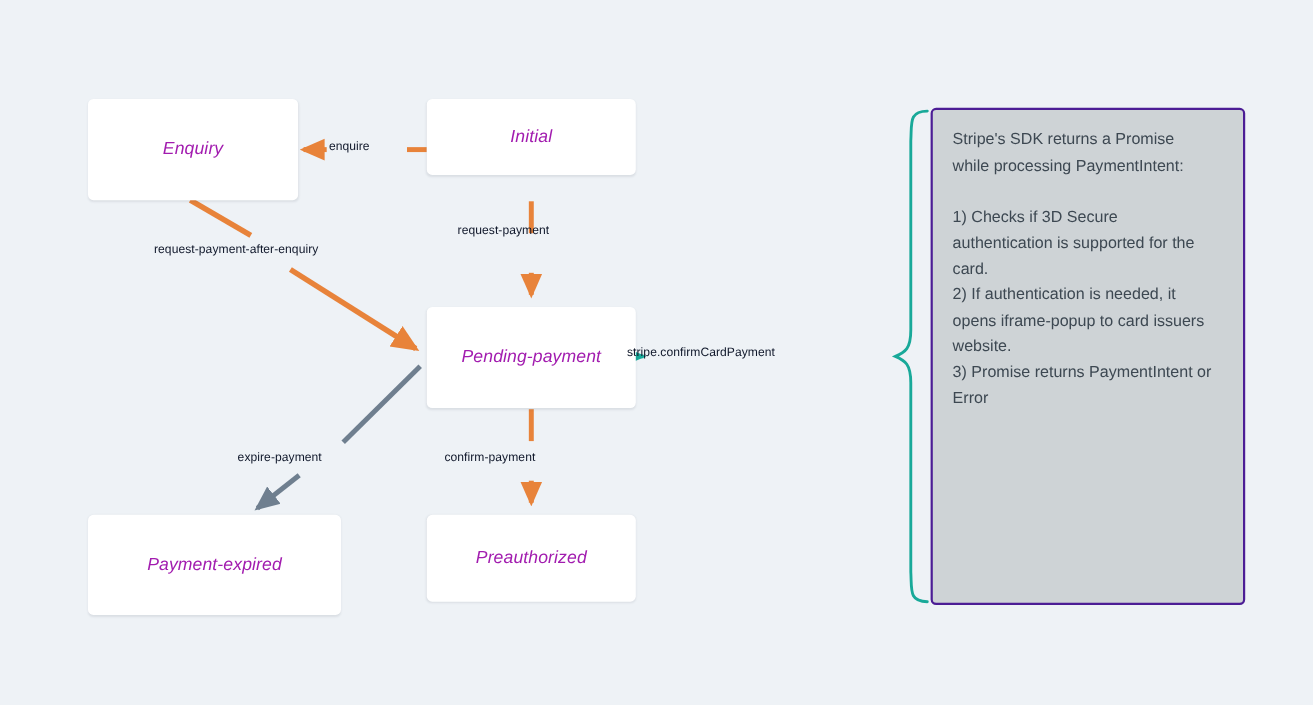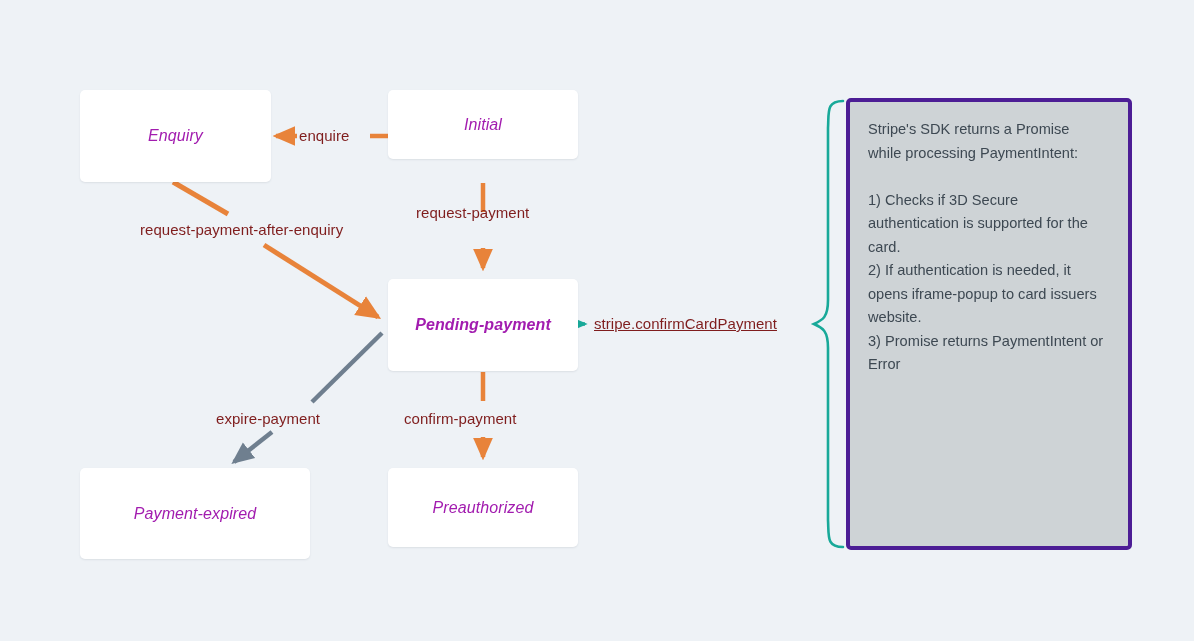--- a/index.html
+++ b/index.html
@@ -37,30 +37,30 @@
   }
   .state-label {
     font-style: italic;
     font-size: 16px;
     color: #a21caf;
     letter-spacing: 0.1px;
     white-space: nowrap;
   }
   .edge-label {
     position: absolute;
-    font-size: 15px;
-    color: #7f1d1d;
+    font-size: 11px;
+    color: #0f172a;
     white-space: nowrap;
     letter-spacing: 0.05px;
     text-align: center;
   }
   .note-box {
     position: absolute;
     background: #ced3d6;
-    border: 4px solid #4c1d95;
+    border: 2px solid #4c1d95;
     border-radius: 5px;
     box-sizing: border-box;
   }
   .note-text {
     position: absolute;
     left: 18px;
     top: 16px;
     width: 238px;
     font-size: 14.6px;
     line-height: 23.5px;
@@ -127,21 +127,21 @@
   </svg>
 
   <div class="state-node" style="left:80px; top:90px; width:191px; height:92px;">
     <span class="state-label">Enquiry</span>
   </div>
 
   <div class="state-node" style="left:388px; top:90px; width:190px; height:69px;">
     <span class="state-label">Initial</span>
   </div>
 
-  <div class="state-node" style="left:388px; top:279px; width:190px; height:92px;font-weight:bold;">
+  <div class="state-node" style="left:388px; top:279px; width:190px; height:92px;">
     <span class="state-label">Pending-payment</span>
   </div>
 
   <div class="state-node" style="left:80px; top:468px; width:230px; height:91px;">
     <span class="state-label">Payment-expired</span>
   </div>
 
   <div class="state-node" style="left:388px; top:468px; width:190px; height:79px;">
     <span class="state-label">Preauthorized</span>
   </div>
@@ -149,21 +149,21 @@
   <div class="edge-label" style="left:299px; top:127px;">enquire</div>
 
   <div class="edge-label" style="left:124px; top:221px;margin-left:16px;">request-payment-after-enquiry</div>
 
   <div class="edge-label" style="left:416px; top:204px;">request-payment</div>
 
   <div class="edge-label" style="left:216px; top:410px;">expire-payment</div>
 
   <div class="edge-label" style="left:404px; top:410px;">confirm-payment</div>
 
-  <div class="edge-label" style="left:594px; top:315px;text-decoration:underline;">stripe.confirmCardPayment</div>
+  <div class="edge-label" style="left:570px; top:315px;">stripe.confirmCardPayment</div>
 
   <div class="note-box" style="left:846px; top:98px; width:286px; height:452px;">
     <div class="note-text">Stripe's SDK returns a Promise while processing PaymentIntent:
 
 1) Checks if 3D Secure authentication is supported for the card.
 2) If authentication is needed, it opens iframe-popup to card issuers website.
 3) Promise returns PaymentIntent or Error</div>
   </div>
 
 </div>

